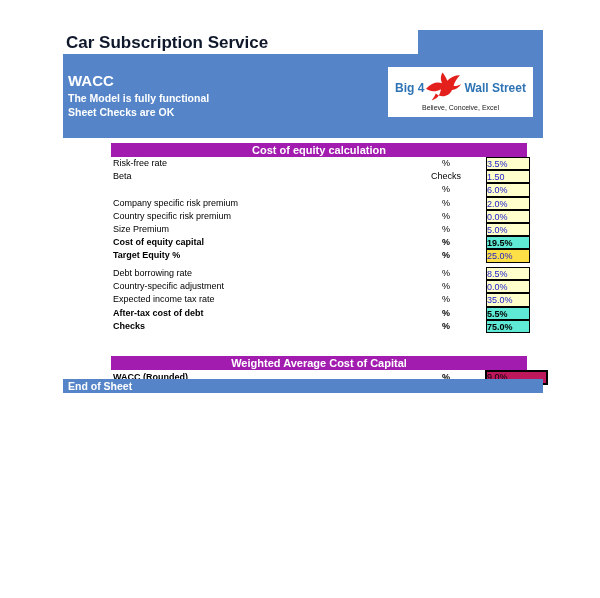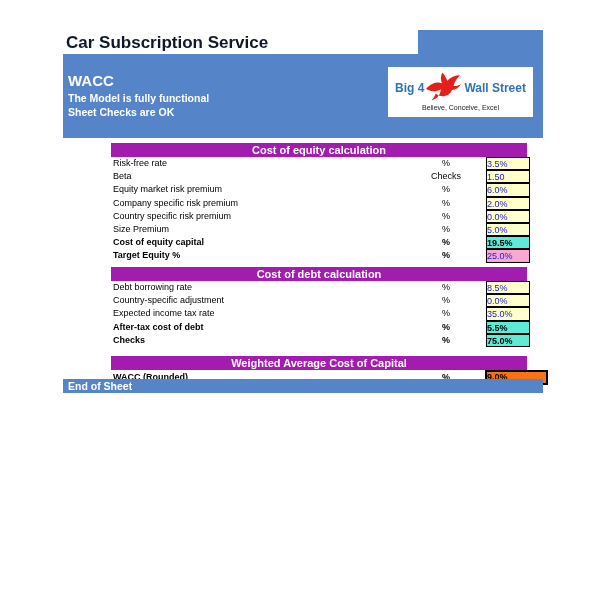--- a/index.html
+++ b/index.html
@@ -26,24 +26,24 @@
   .s1{top:143px;} .s2{top:267px;} .s3{top:356px;}
   .sec-header{height:14px;width:416px;background:#a21caf;color:#fff;font-size:11px;font-weight:bold;
               text-align:center;line-height:14px;}
   .row{position:relative;height:13.2px;font-size:9px;color:#000;line-height:13.2px;}
   .row .lbl{position:absolute;left:2px;white-space:nowrap;}
   .row .unit{position:absolute;left:315px;width:40px;text-align:center;}
   .row.bold .lbl,.row.bold .unit{font-weight:bold;}
   .val{position:absolute;left:375px;top:0;width:44px;height:100%;box-sizing:border-box;
        border:1px solid #000;text-align:left;line-height:12px;font-size:9px;}
   .val.input{background:#FFFFCC;color:#2020CC;}
-  .val.target{background:#f9a8d4;color:#2020CC;}
+  .val.target{background:#fde047;color:#2020CC;}
   .val.calc{background:#5eead4;color:#000;font-weight:bold;}
   .row.result-row{height:15px;line-height:15px;}
-  .val.result{left:374px;width:63px;background:#f97316;color:#000;font-weight:bold;
+  .val.result{left:374px;width:63px;background:#be185d;color:#000;font-weight:normal;
               border-width:2px;line-height:11px;}
 
   
   .end-bar{position:absolute;left:63px;top:379px;width:480px;height:14px;background:#5585C8;
            color:#fff;font-size:10.5px;font-weight:bold;line-height:14px;padding-left:5px;box-sizing:border-box;}
 </style>
 </head>
 <body>
 
 <div class="canvas">
@@ -77,21 +77,20 @@
       <span class="lbl">Risk-free rate</span>
       <span class="unit">%</span>
       <span class="val input">3.5%</span>
     </div>
     <div class="row">
       <span class="lbl">Beta</span>
       <span class="unit">Checks</span>
       <span class="val input">1.50</span>
     </div>
     <div class="row">
-      <span class="lbl">Equity market risk premium</span>
       <span class="unit">%</span>
       <span class="val input">6.0%</span>
     </div>
     <div class="row">
       <span class="lbl">Company specific risk premium</span>
       <span class="unit">%</span>
       <span class="val input">2.0%</span>
     </div>
     <div class="row">
       <span class="lbl">Country specific risk premium</span>
@@ -109,21 +108,20 @@
       <span class="val calc">19.5%</span>
     </div>
     <div class="row bold">
       <span class="lbl">Target Equity %</span>
       <span class="unit">%</span>
       <span class="val target">25.0%</span>
     </div>
   </div>
 
   <div class="section s2">
-    <div class="sec-header">Cost of debt calculation</div>
     <div class="row">
       <span class="lbl">Debt borrowing rate</span>
       <span class="unit">%</span>
       <span class="val input">8.5%</span>
     </div>
     <div class="row">
       <span class="lbl">Country-specific adjustment</span>
       <span class="unit">%</span>
       <span class="val input">0.0%</span>
     </div>

